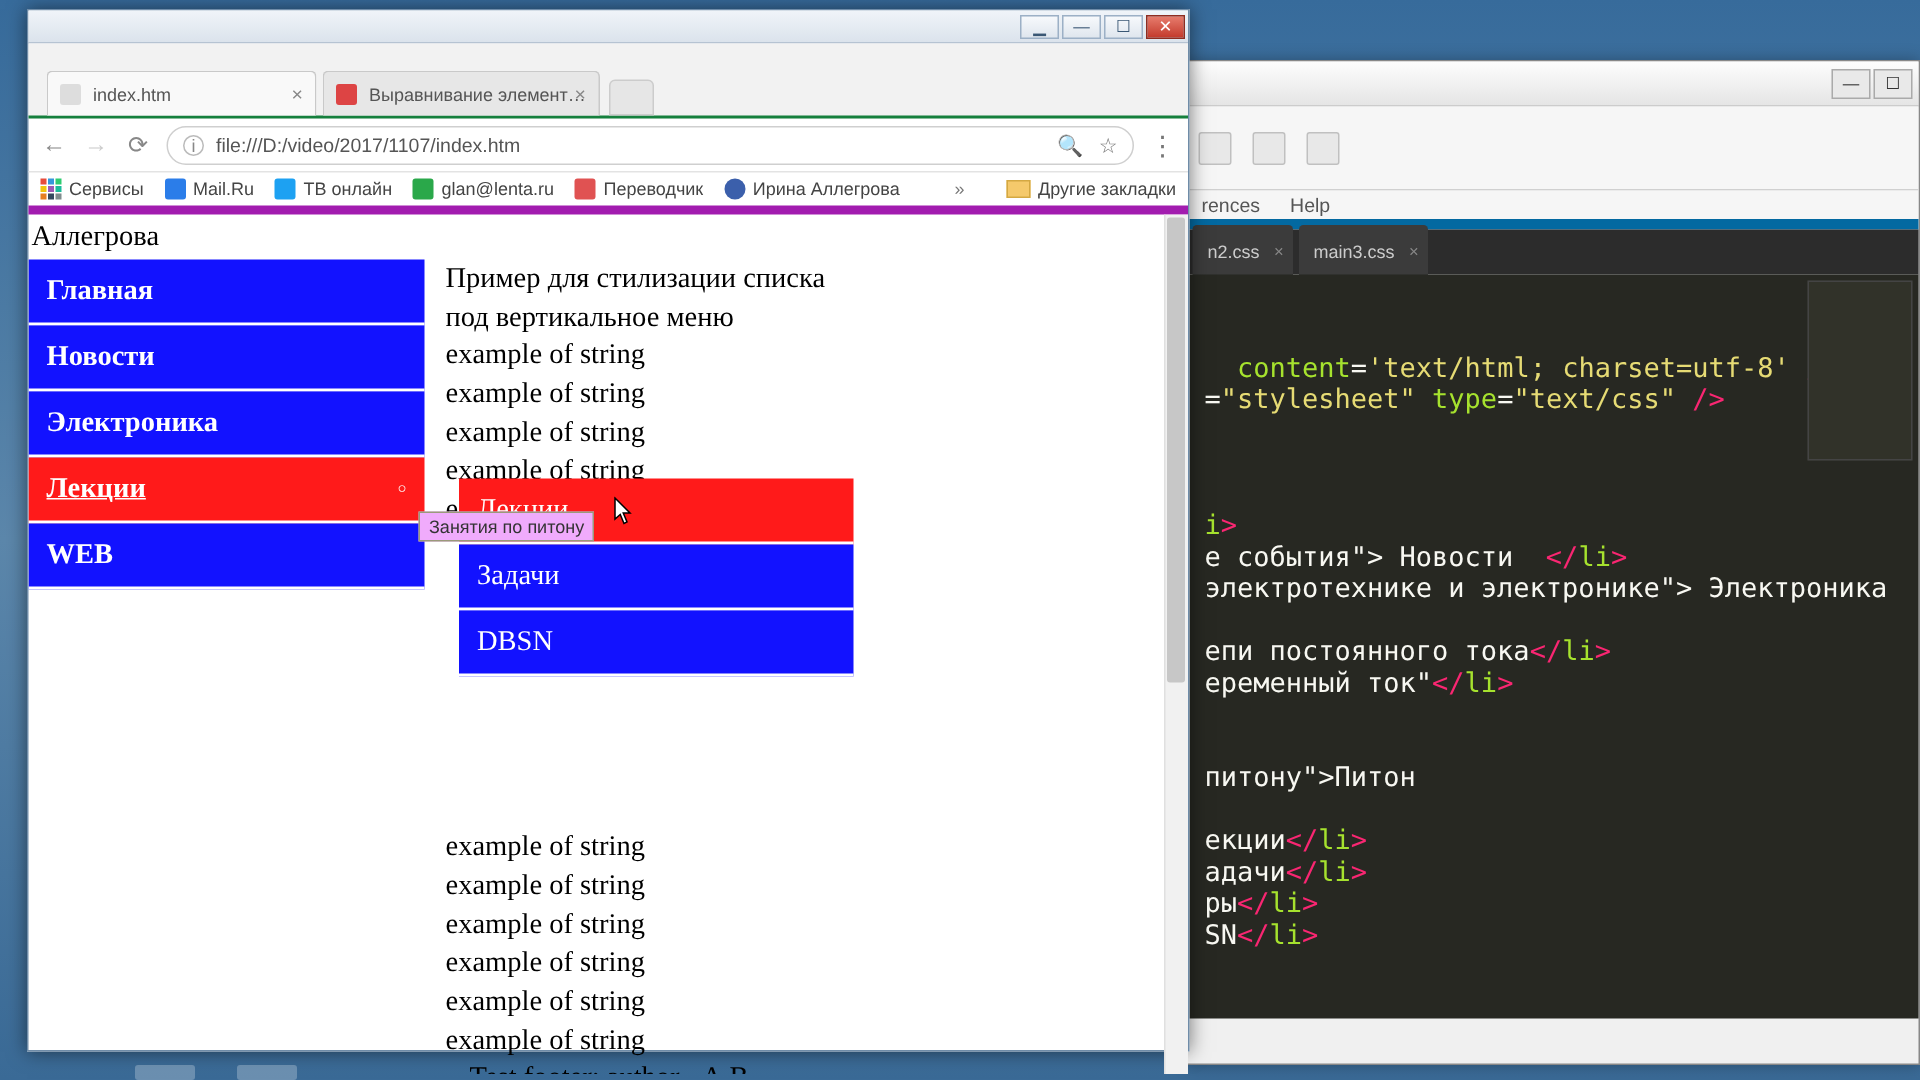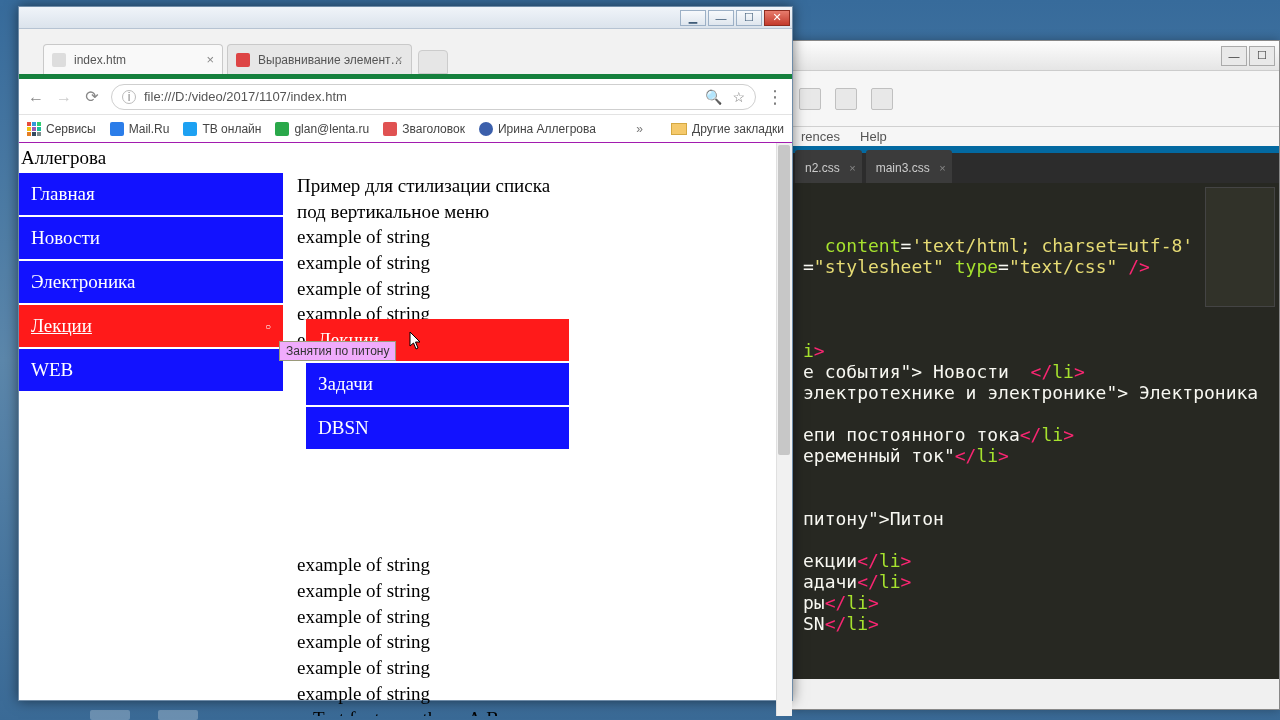--- a/index.html
+++ b/index.html
@@ -49,57 +49,57 @@
     height: 22px;
     background: linear-gradient(#f0f4f9,#dbe3ec);
     border-bottom: 1px solid #b6c3d2;
     display: flex; justify-content: flex-end; align-items: center; padding: 0 2px;
   }
   .tb-btn { width: 26px; height: 16px; margin-left: 2px; display:flex; align-items:center; justify-content:center; font-size: 11px; }
   .tb-min, .tb-max { background: linear-gradient(#f7f9fc,#dfe6ee); border: 1px solid #9cb0c6; color:#3a5774; }
   .tb-close { background: linear-gradient(#e77c6d,#c33a2c); border: 1px solid #8e2c20; color:#fff; }
 
   .tabs-row {
-    height: 50px; background: #f2f2f2; border-bottom: 5px solid #15803d;
-    display: flex; align-items: flex-end; padding-left: 24px;
+    height: 50px; background: #f2f2f2; border-bottom: 2px solid #15803d;
+    display: flex; align-items: flex-end; padding-left: 12px;
   }
   .tab {
     height: 30px; min-width: 180px; max-width: 190px;
     background: #f9f9f9; border: 1px solid #c9c9c9; border-bottom: none;
     border-radius: 4px 4px 0 0; margin-right: 4px;
     display:flex; align-items:center; padding: 0 8px; gap: 8px;
     font-size: 12px; color:#555; position: relative;
   }
   .tab.inactive { background: #e7e7e7; }
   .tab .favicon { width: 14px; height: 14px; background: #ddd; border-radius: 2px; }
   .tab .favicon.red { background: #d44; }
   .tab .close { position:absolute; right:8px; font-size: 13px; color:#888; }
   .tab-add { width: 30px; height: 24px; background: #e6e6e6; border: 1px solid #ccc; border-radius: 4px 4px 0 0; margin-left: 2px; }
 
   .addr-row { height: 36px; display:flex; align-items:center; padding: 0 8px; gap: 10px; border-bottom: 1px solid #e3e3e3; }
   .nav-ico { color: #888; font-size: 16px; width: 18px; text-align: center; }
   .addr-box { flex: 1; height: 26px; border: 1px solid #cfcfcf; border-radius: 14px; display:flex; align-items:center; padding: 0 10px; font-size: 13px; color:#555; gap: 8px; }
   .addr-right { margin-left: auto; display:flex; gap: 10px; color:#777; font-size: 14px; }
   .menu-dots { color: #777; font-size: 18px; }
 
-  .bm-row { height: 28px; display:flex; align-items:center; padding: 0 8px; gap: 14px; border-bottom: 1px solid #a21caf; font-size: 12px; color:#444; }
+  .bm-row { height: 28px; display:flex; align-items:center; padding: 0 8px; gap: 14px; border-bottom: 6px solid #a21caf; font-size: 12px; color:#444; }
   .bm { display:flex; align-items:center; gap: 5px; }
   .bm .ic { width: 14px; height: 14px; border-radius: 2px; display:inline-block; }
   .bm-more { margin-left:auto; color:#777; }
   .bm-folder { display:flex; align-items:center; gap:5px; }
   .bm-folder .fld { width: 16px; height: 12px; background: #f5c96b; border: 1px solid #d4a842; }
 
   .viewport { position: relative; height: calc(100% - 120px); overflow: hidden; font-family: Georgia, 'Times New Roman', serif; }
 
   .page-title { font-size: 19px; padding: 4px 2px; color:#000; }
 
   .layout { display:flex; }
 
   .menu-col { width: 264px; }
-  .menu-col ul { list-style: none; }
+  .menu-col ul { list-style: none; font-weight: bold; }
   .menu-col li {
     background: #1212ff; color: #fff;
     padding: 10px 12px;
     border-bottom: 2px solid #fff;
     font-size: 19px;
     position: relative;
   }
   .menu-col li.active { background: #ff1a1a; }
   .menu-col li.active span { text-decoration: underline; }
   .menu-col li.active::after {
@@ -259,21 +259,21 @@
     <div class="bm">
         <span class="ic" style="background:#1da1f2"></span>
         <span>ТВ онлайн</span>
       </div>
     <div class="bm">
         <span class="ic" style="background:#2aa84a"></span>
         <span>glan@lenta.ru</span>
       </div>
     <div class="bm">
         <span class="ic" style="background:#e05252"></span>
-        <span>Зваголовок</span>
+        <span>Переводчик</span>
       </div>
     <div class="bm">
         <span class="ic" style="background:#3b5fab;border-radius:50%"></span>
         <span>Ирина Аллегрова</span>
       </div>
     <span class="bm-more">»</span>
     <div class="bm-folder" style="margin-left:14px;">
       <span class="fld"></span>
       <span>Другие закладки</span>
     </div>

